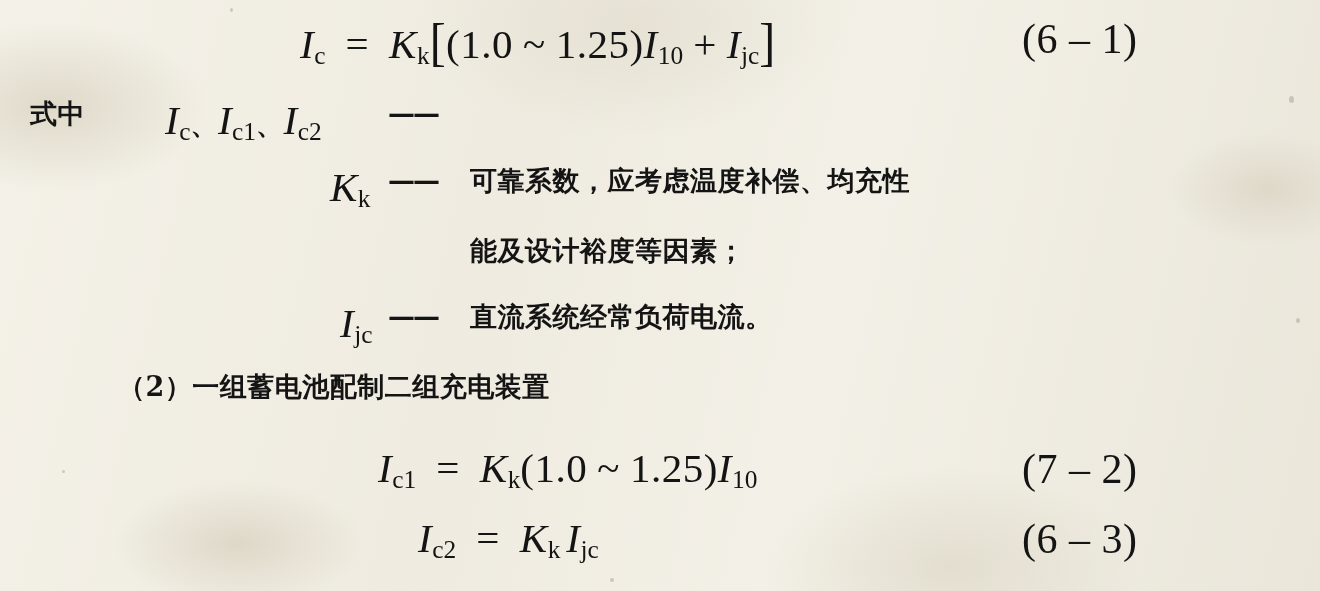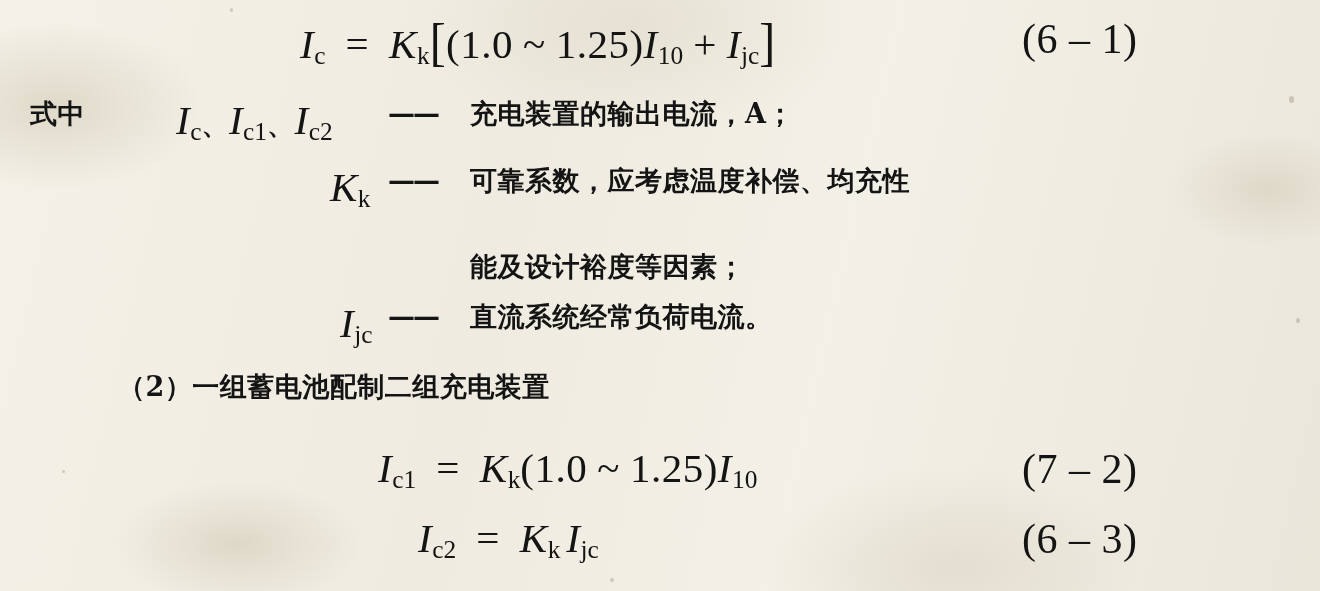--- a/index.html
+++ b/index.html
@@ -94,33 +94,32 @@
 <div class="paper"></div>
 
 <div class="content">
 
   <div class="line" style="left:300px; top:18px;">
     <span class="math"><span style="font-style:italic">I</span><sub>c</sub><span class="sp-l"></span><span class="upright">=</span><span class="sp-l"></span><span style="font-style:italic">K</span><sub>k</sub><span class="bigbr">[</span><span class="num">(1.0</span><span class="sp"></span><span class="num">~</span><span class="sp"></span><span class="num">1.25)</span><span style="font-style:italic">I</span><sub>10</sub><span class="sp"></span><span class="upright">+</span><span class="sp"></span><span style="font-style:italic">I</span><sub>jc</sub><span class="bigbr">]</span></span>
   </div>
   <div class="line eqno" style="left:1022px; top:18px;">(6 – 1)</div>
 
   <div class="line cjk" style="left:30px; top:100px;">式中</div>
-  <div class="line" style="left:176px; top:100px;">
+  <div class="line" style="left:165px; top:100px;">
     <span class="math"><span style="font-style:italic">I</span><sub>c</sub></span><span class="cjk">、</span><span class="math"><span style="font-style:italic">I</span><sub>c1</sub></span><span class="cjk">、</span><span class="math"><span style="font-style:italic">I</span><sub>c2</sub></span>
   </div>
   <div class="line cjk dash" style="left:388px; top:100px;">——</div>
-  <div class="line cjk" style="left:470px; top:100px;">充电装置的输出电流，A；</div>
 
   <div class="line" style="left:330px; top:167px;">
     <span class="math"><span style="font-style:italic">K</span><sub>k</sub></span>
   </div>
   <div class="line cjk dash" style="left:388px; top:167px;">——</div>
   <div class="line cjk" style="left:470px; top:167px;">可靠系数，应考虑温度补偿、均充性</div>
 
-  <div class="line cjk" style="left:470px; top:237px;margin-top:16px;">能及设计裕度等因素；</div>
+  <div class="line cjk" style="left:470px; top:237px;">能及设计裕度等因素；</div>
 
   <div class="line" style="left:340px; top:303px;">
     <span class="math"><span style="font-style:italic">I</span><sub>jc</sub></span>
   </div>
   <div class="line cjk dash" style="left:388px; top:303px;">——</div>
   <div class="line cjk" style="left:470px; top:303px;">直流系统经常负荷电流。</div>
 
   <div class="line cjk" style="left:118px; top:373px;">
     <span>（2）</span><span>一组蓄电池配制二组充电装置</span>
   </div>

